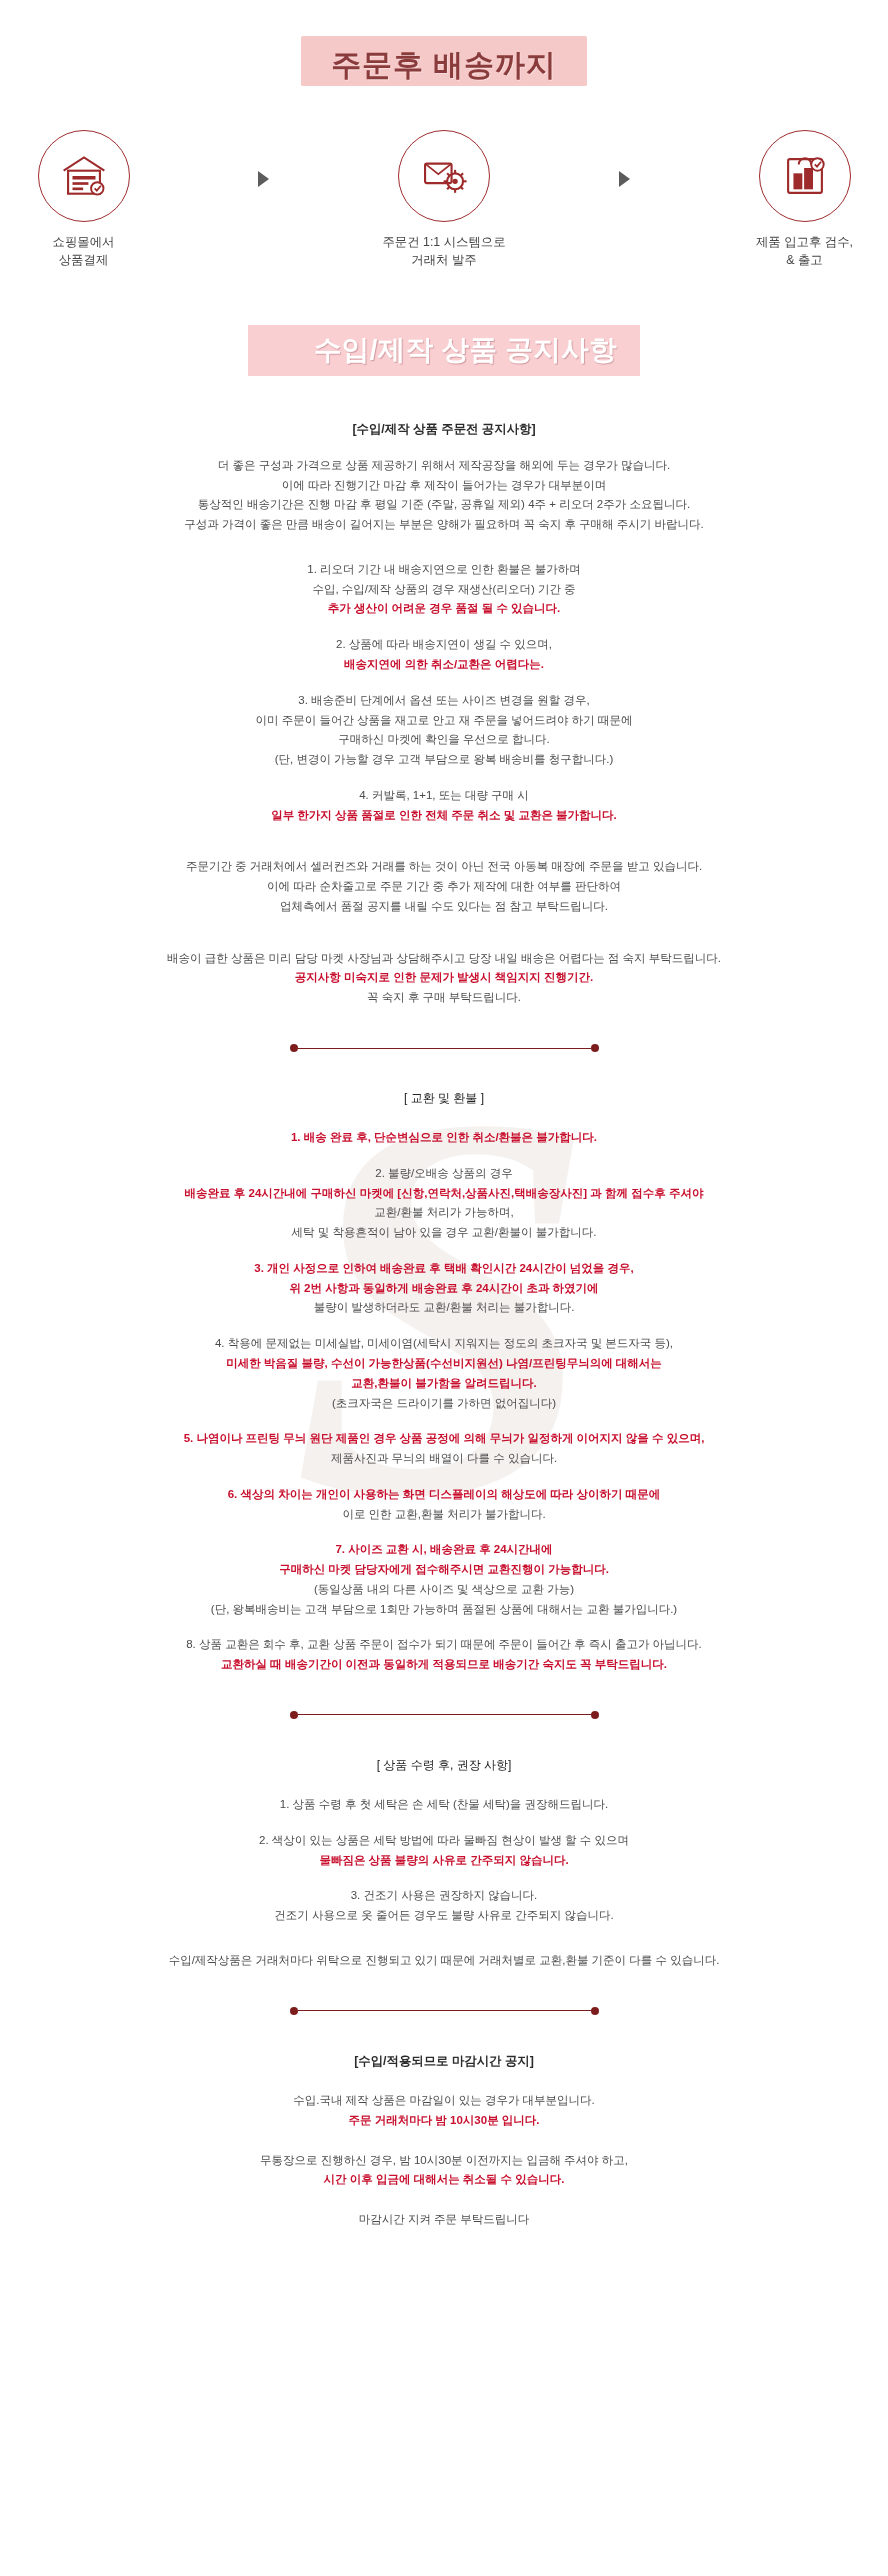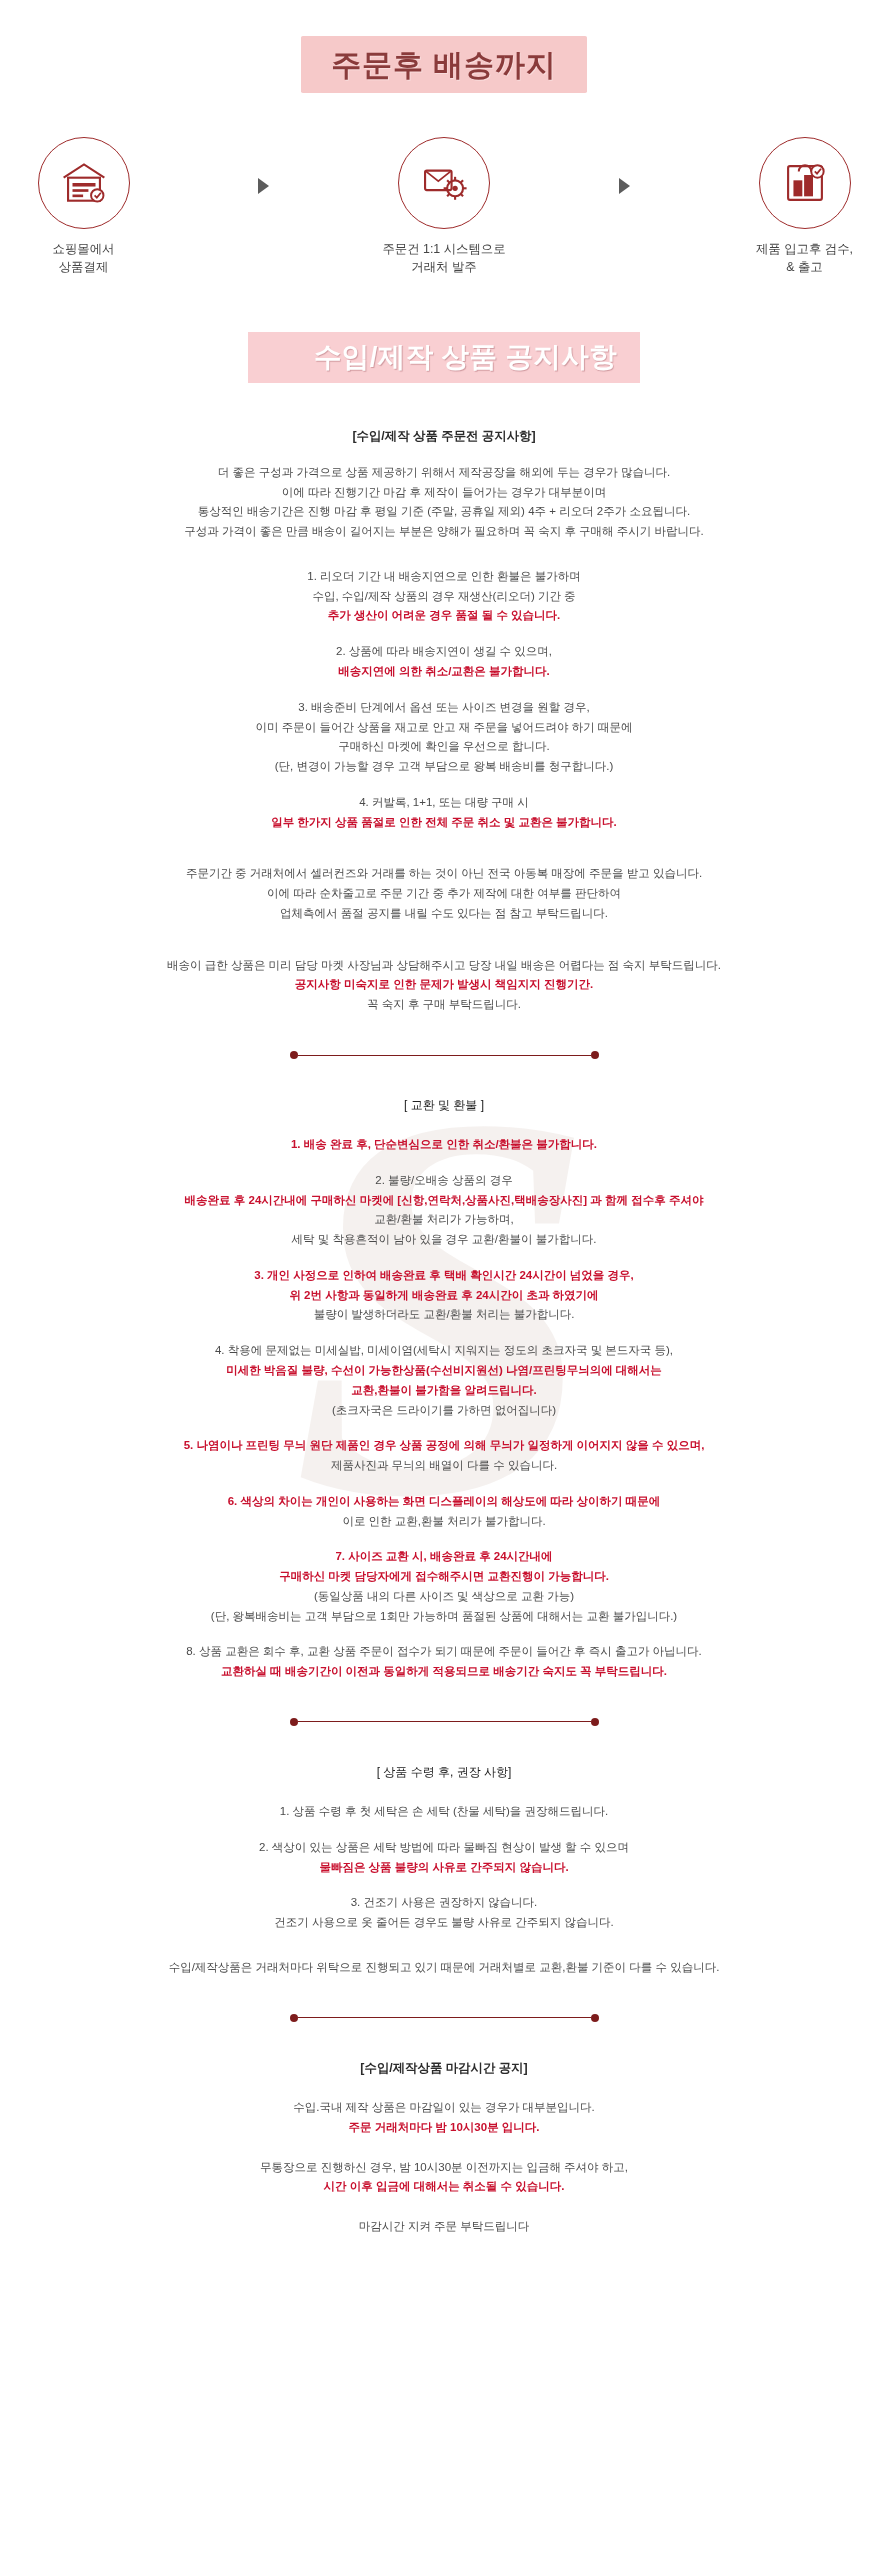--- a/index.html
+++ b/index.html
@@ -41,21 +41,21 @@
   .content { position: relative; z-index: 2; }
 
   
   .banner-wrap {
     text-align: center;
     padding-top: 36px;
   }
   .banner {
     display: inline-block;
     background: #f6c9c9;
-    padding: 9px 30px 7px 30px;
+    padding: 9px 30px 0 30px;
     border-radius: 1.8px;
   }
   .banner-text {
     font-size: 30px;
     font-weight: bold;
     color: #8a3b3b;
     letter-spacing: 0.9px;
     text-shadow: 0.9px 0.9px 0 rgba(255,255,255,.35);
   }
 
@@ -274,21 +274,21 @@
     <div class="list-block">
       <div class="block">1. 리오더 기간 내 배송지연으로 인한 환불은 불가하며</div>
       <div class="block">수입, 수입/제작 상품의 경우 재생산(리오더) 기간 중</div>
       <div class="block red">추가 생산이 어려운 경우 품절 될 수 있습니다.</div>
     </div>
 
     <div class="gap-18"></div>
 
     <div class="list-block">
       <div class="block">2. 상품에 따라 배송지연이 생길 수 있으며,</div>
-      <div class="block red">배송지연에 의한 취소/교환은 불가합니다.</div>
+      <div class="block red">배송지연에 의한 취소/교환은 어렵다는.</div>
     </div>
 
     <div class="gap-18"></div>
 
     <div class="list-block">
       <div class="block">3. 배송준비 단계에서 옵션 또는 사이즈 변경을 원할 경우,</div>
       <div class="block">이미 주문이 들어간 상품을 재고로 안고 재 주문을 넣어드려야 하기 때문에</div>
       <div class="block">구매하신 마켓에 확인을 우선으로 합니다.</div>
       <div class="block">(단, 변경이 가능할 경우 고객 부담으로 왕복 배송비를 청구합니다.)</div>
     </div>
@@ -401,21 +401,21 @@
 
     <div class="gap-28"></div>
     <div class="block">수입/제작상품은 거래처마다 위탁으로 진행되고 있기 때문에 거래처별로 교환,환불 기준이 다를 수 있습니다.</div>
 
     <div class="divider">
       <span class="dot"></span>
         <span class="line"></span>
         <span class="dot"></span>
     </div>
 
-    <div class="block b-head">[수입/제작상품 마감시간 공지]</div>
+    <div class="block b-head">[수입/적용되므로 마감시간 공지]</div>
     <div class="gap-22"></div>
     <div class="block">수입.국내 제작 상품은 마감일이 있는 경우가 대부분입니다.</div>
     <div class="block red">주문 거래처마다 밤 10시30분 입니다.</div>
     <div class="gap-22"></div>
     <div class="block">무통장으로 진행하신 경우, 밤 10시30분 이전까지는 입금해 주셔야 하고,</div>
     <div class="block red">시간 이후 입금에 대해서는 취소될 수 있습니다.</div>
     <div class="gap-22"></div>
     <div class="block">마감시간 지켜 주문 부탁드립니다</div>
 
     <div class="gap-58"></div>

